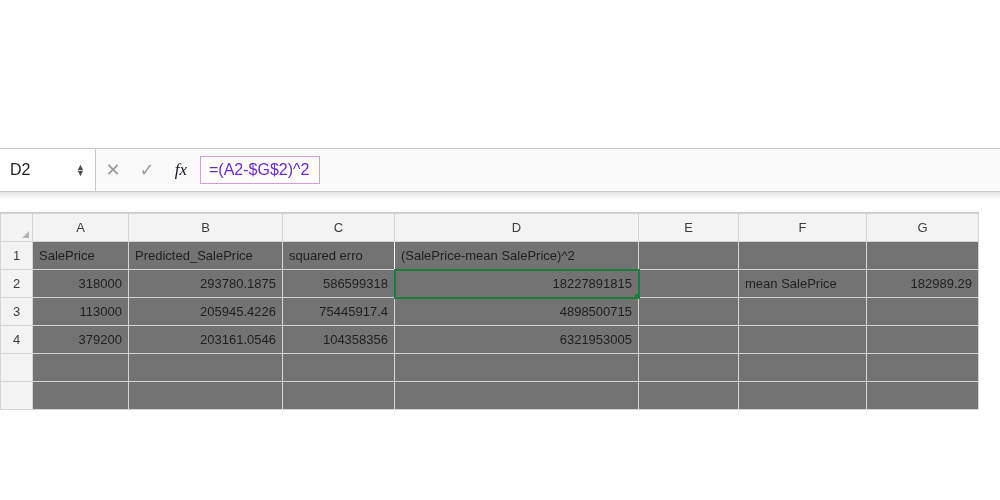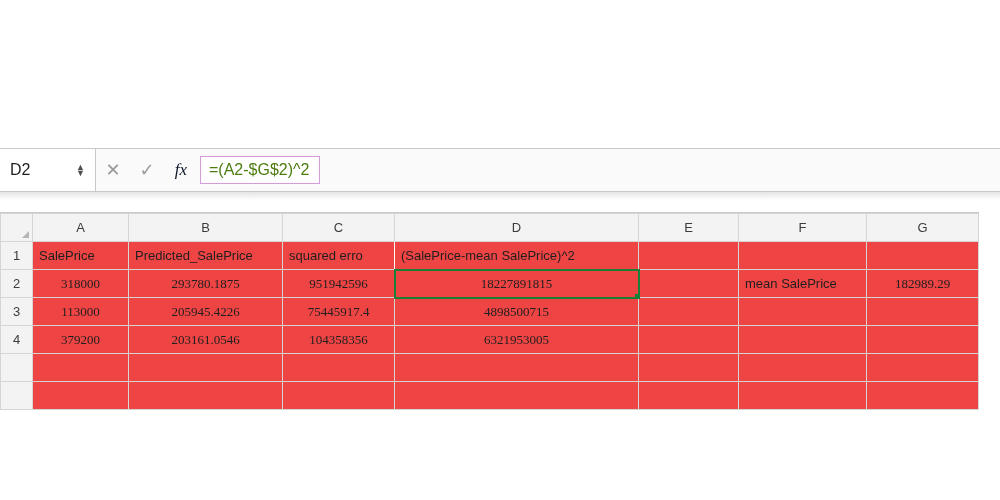--- a/index.html
+++ b/index.html
@@ -58,42 +58,42 @@
   }
   .formula-input-wrap {
     flex: 1;
     display: flex; align-items: center;
     padding-left: 2px;
   }
   .formula-span {
     display: inline-block;
     padding: 4px 10px 4px 8px;
     border: 1.5px solid #d49cdb; 
-    color: #4d7c0f;
+    color: #6d28d9;
     font-size: 16px;
     background: #ffffff;
   }
 
   
   .grid {
     position: absolute;
     left: 0; top: 212px;
     border-top: 1px solid #c8c8c8;
   }
   table.ss {
     border-collapse: collapse;
     table-layout: fixed;
   }
   .ss td, .ss th {
     border: 1px solid #d5d5d5;
     height: 28px;
     padding: 0 6px;
     white-space: nowrap;
     overflow: hidden;
-    background: #ef4444;
+    background: #737373;
   }
   .ss th {
     background: #f3f3f3;
     font-weight: 400;
     color: #3c3c3c;
     text-align: center;
   }
   th.rowhdr {
     width: 32px;
     background: #f3f3f3;
@@ -105,21 +105,21 @@
     position: relative;
   }
   th.corner::after{
     content:"";
     position:absolute;
     right:3px; bottom:3px;
     width:0;height:0;
     border-left:7px solid transparent;
     border-bottom:7px solid #b6b6b6;
   }
-  .num { text-align: center; font-family: Liberation Serif, serif; }
+  .num { text-align: right; }
   .txt { text-align: left; }
 
   
   td.active {
     outline: 2px solid #1a7f37;
     outline-offset: -1px;
     position: relative;
   }
   td.active::after {
     content: "";
@@ -212,21 +212,21 @@
       <td class="txt">(SalePrice-mean SalePrice)^2</td>
       <td class="txt"></td>
       <td class="txt"></td>
       <td class="txt"></td>
     </tr>
 
     <tr>
       <th class="rowhdr">2</th>
       <td class="num">318000</td>
       <td class="num">293780.1875</td>
-      <td class="num">951942596</td>
+      <td class="num">586599318</td>
       <td class="num active">18227891815</td>
       <td class="txt"></td>
       <td class="txt">mean SalePrice</td>
       <td class="num">182989.29</td>
     </tr>
 
     <tr>
       <th class="rowhdr">3</th>
       <td class="num">113000</td>
       <td class="num">205945.4226</td>

